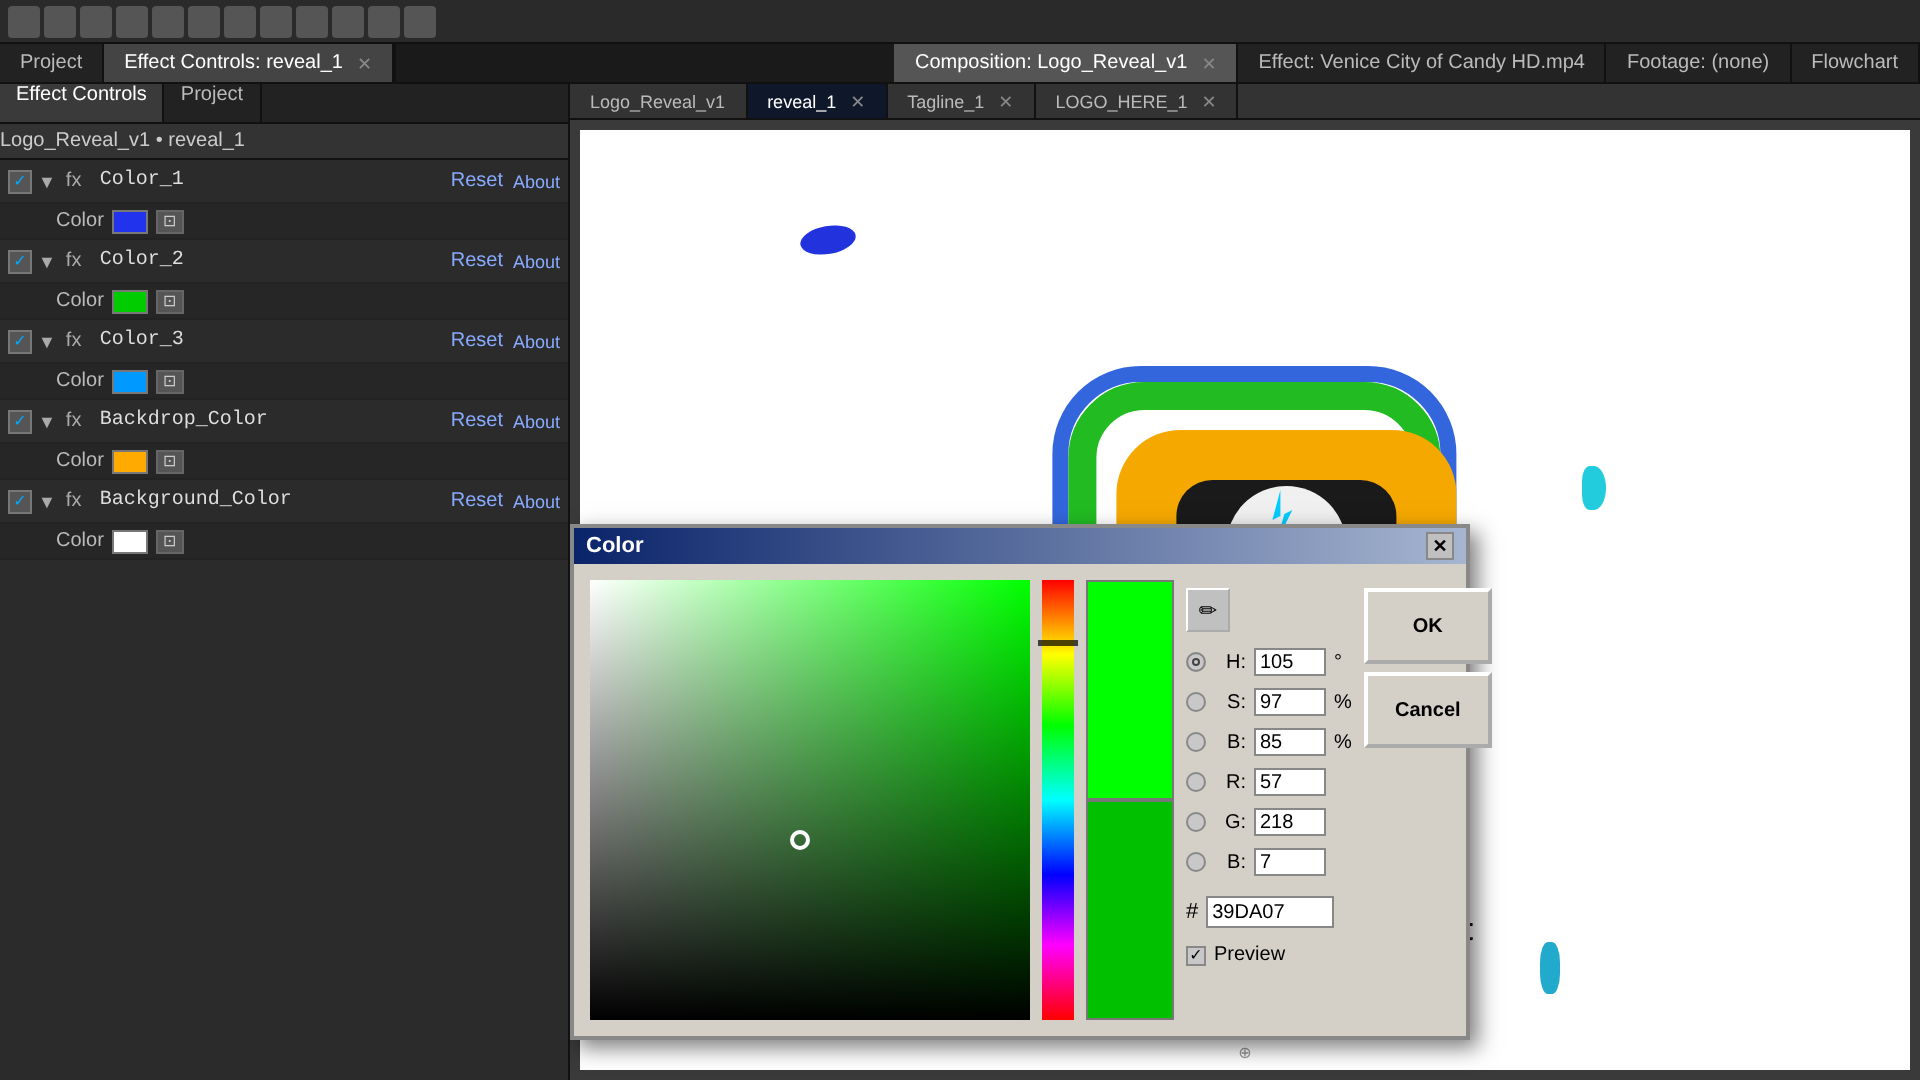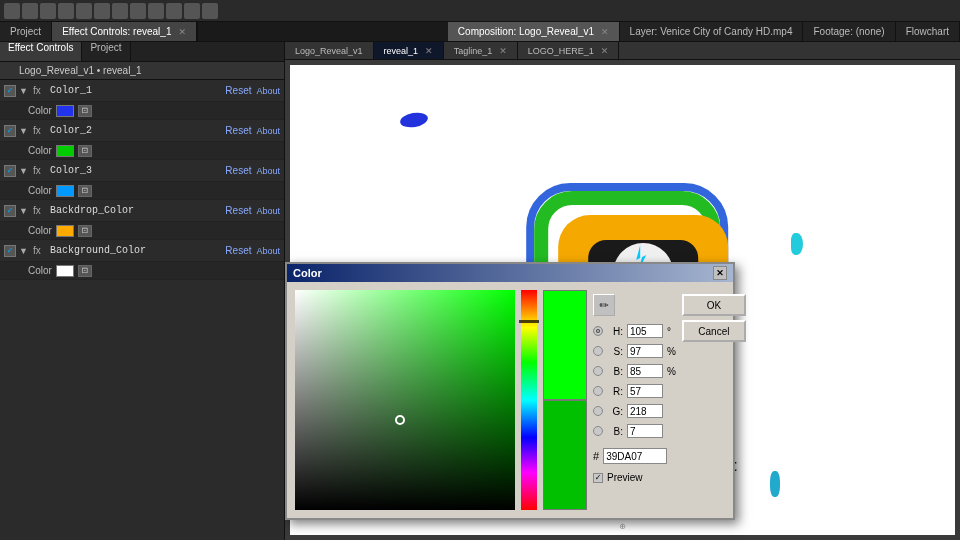--- a/index.html
+++ b/index.html
@@ -80,21 +80,21 @@
       border-right: 1px solid #111;
       cursor: pointer;
     }
     .panel-tab.active { background: #3a3a3a; color: #fff; }
 
     #breadcrumb {
       height: 18px;
       background: #333;
       display: flex;
       align-items: center;
-      padding: 0 19px;
+      padding: 0 0;
       font-size: 10px;
       color: #ccc;
       border-bottom: 1px solid #111;
       gap: 3px;
     }
 
     #fx-list {
       flex: 1;
       overflow-y: auto;
       background: #2b2b2b;
@@ -357,27 +357,27 @@
     }
 
     .dialog-buttons {
       display: flex;
       flex-direction: column;
       gap: 4px;
       padding-top: 4px;
       flex-shrink: 0;
     }
     .dialog-btn {
-      width: 64px; height: 22px;
+      width: 64px; height: 38px;
       background: #d4d0c8;
       border: 2px outset #fff;
       font-size: 10px;
       cursor: pointer;
       color: #000;
-      font-weight: normal;
+      font-weight: bold;
       text-align: center;
     }
     .dialog-btn.ok { background: #d4d0c8; }
 
     .preview-row {
       display: flex;
       align-items: center;
       gap: 4px;
       margin-top: 6px;
     }
@@ -492,21 +492,21 @@
   <div class="tab active">
     <span>Effect Controls: reveal_1</span>
     <span class="tab-close">✕</span>
   </div>
   <div style="flex:1; background:#1a1a1a; border-left:1px solid #111;"></div>
   <div class="tab active" style="background:#555">
     <span>Composition: Logo_Reveal_v1</span>
     <span class="tab-close">✕</span>
   </div>
   <div class="tab">
-    <span>Layer: Venice City of Candy HD.mp4</span>
+    <span>Effect: Venice City of Candy HD.mp4</span>
   </div>
   <div class="tab">
     <span>Footage: (none)</span>
   </div>
   <div class="tab">
     <span>Flowchart</span>
   </div>
 </div>
 
 <div id="main-layout">

